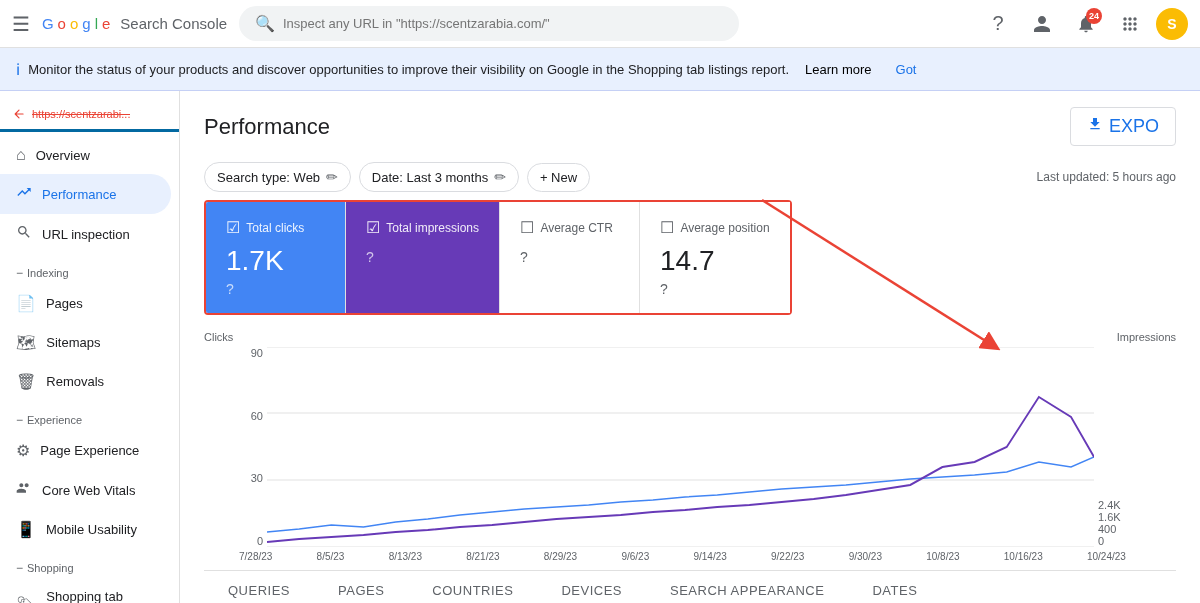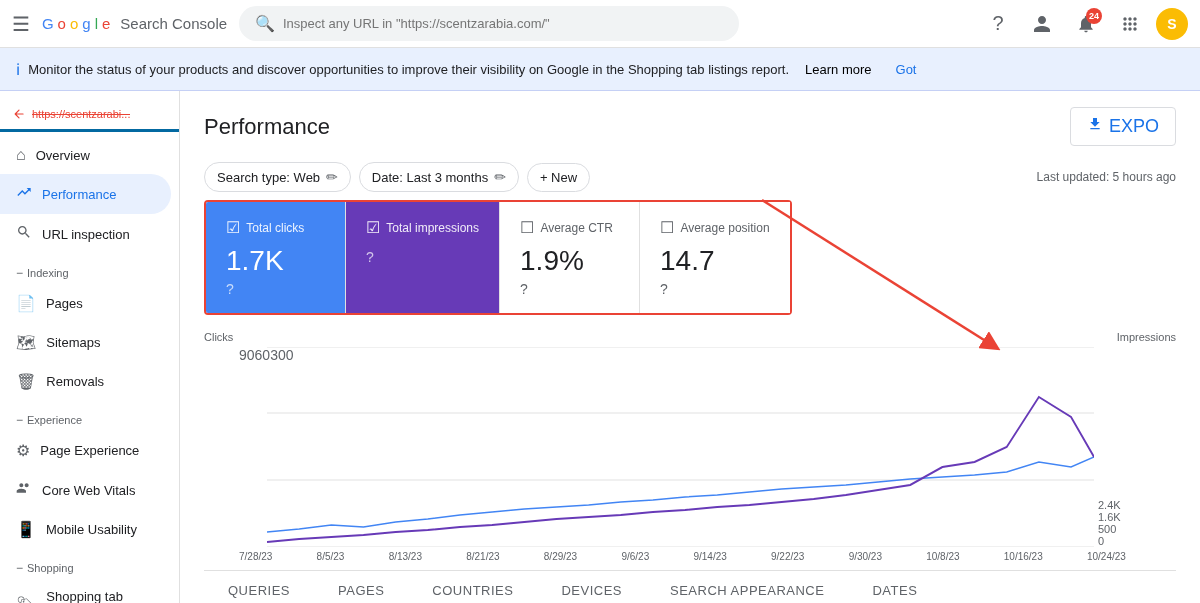--- a/index.html
+++ b/index.html
@@ -318,21 +318,20 @@
             <span>Total impressions</span>
           </div>
           <span class="metric-help">?</span>
         </div>
 
         <div class="metric-card white">
           <div class="metric-label">
             <span style="color:#5f6368;font-size:16px;">☐</span>
             <span>Average CTR</span>
           </div>
-          <div class="metric-value" style="color:#202124;">1.9%</div>
           <span class="metric-help" style="color:#5f6368;">?</span>
         </div>
 
         <div class="metric-card white">
           <div class="metric-label">
             <span style="color:#5f6368;font-size:16px;">☐</span>
             <span>Average position</span>
           </div>
           <div class="metric-value" style="color:#202124;">14.7</div>
           <span class="metric-help" style="color:#5f6368;">?</span>
@@ -348,21 +347,21 @@
         <line x1="10" y1="10" x2="240" y2="155" stroke="#ea4335" stroke-width="2.5" marker-end="url(#arrowhead)"></line>
       </svg>
     </div>
 
     
     <div class="chart-area" style="position:relative; margin-top: 8px;">
       <span class="chart-title-left">Clicks</span>
       <span class="chart-title-right">Impressions</span>
       <div style="display:flex;margin-left:35px;margin-right:50px;">
 
-        <div style="display:flex;justify-content:space-between;width:28px;font-size:14px;color:#5f6368;text-align:right;padding-right:4px;">
+        <div style="display:flex;flex-direction:column;justify-content:space-between;width:28px;font-size:11px;color:#5f6368;text-align:right;padding-right:4px;">
           <span>90</span>
           <span>60</span>
           <span>30</span>
           <span>0</span>
         </div>
 
         <svg class="chart-svg" viewBox="0 0 900 200" preserveAspectRatio="none" style="flex:1;height:200px;">
 
           <line x1="0" y1="0" x2="900" y2="0" stroke="#e0e0e0" stroke-width="1"></line>
           <line x1="0" y1="66" x2="900" y2="66" stroke="#e0e0e0" stroke-width="1"></line>
@@ -370,21 +369,21 @@
           <line x1="0" y1="200" x2="900" y2="200" stroke="#e0e0e0" stroke-width="1"></line>
 
           <polyline fill="none" stroke="#4285f4" stroke-width="1.5" points="0,185 35,182 70,178 105,180 140,175 175,172 210,168 245,165 280,162 315,160 350,158 385,155 420,153 455,150 490,148 525,145 560,142 595,140 630,138 665,135 700,132 735,130 770,128 805,125 840,115 875,120 900,110"></polyline>
 
           <polyline fill="none" stroke="#673ab7" stroke-width="2" points="0,195 35,192 70,190 105,188 140,185 175,183 210,180 245,178 280,175 315,172 350,170 385,168 420,165 455,163 490,160 525,158 560,155 595,152 630,148 665,143 700,138 735,120 770,115 805,100 840,50 875,70 900,110"></polyline>
         </svg>
 
         <div style="display:flex;flex-direction:column;justify-content:flex-end;width:32px;font-size:11px;color:#5f6368;padding-left:4px;text-align:left;">
           <span>2.4K</span>
           <span>1.6K</span>
-          <span>500</span>
+          <span>400</span>
           <span>0</span>
         </div>
       </div>
 
       <div class="chart-xaxis">
         <span>7/28/23</span>
         <span>8/5/23</span>
         <span>8/13/23</span>
         <span>8/21/23</span>
         <span>8/29/23</span>

